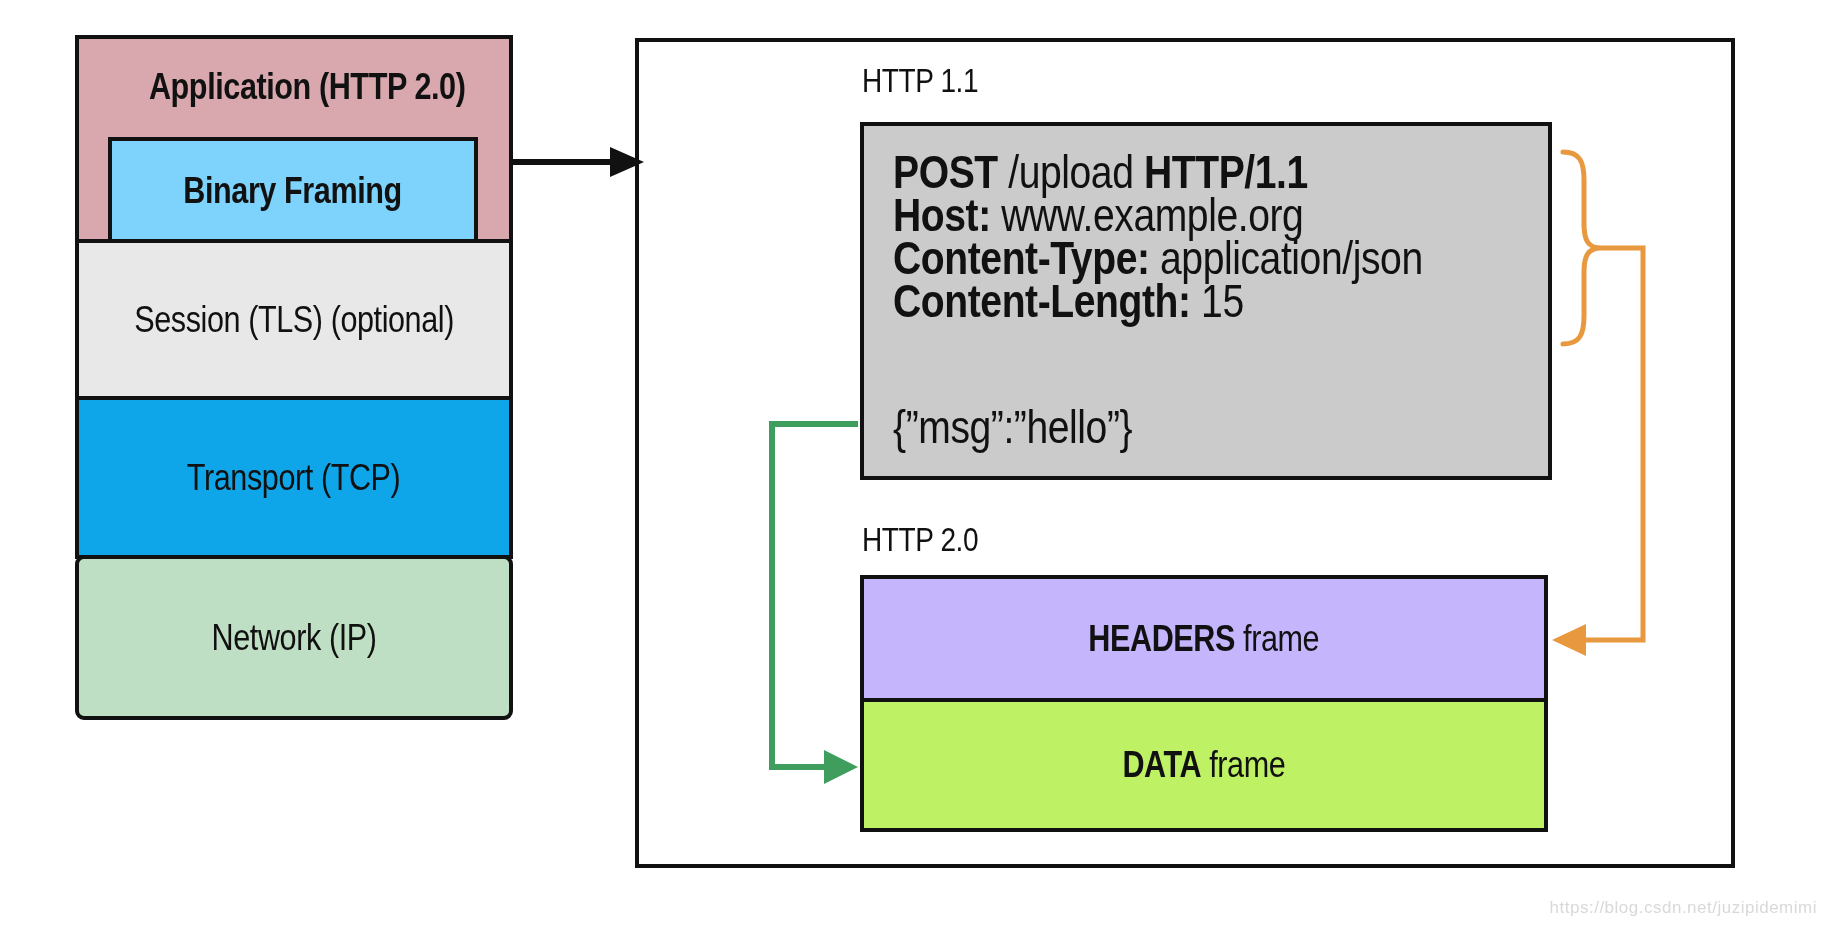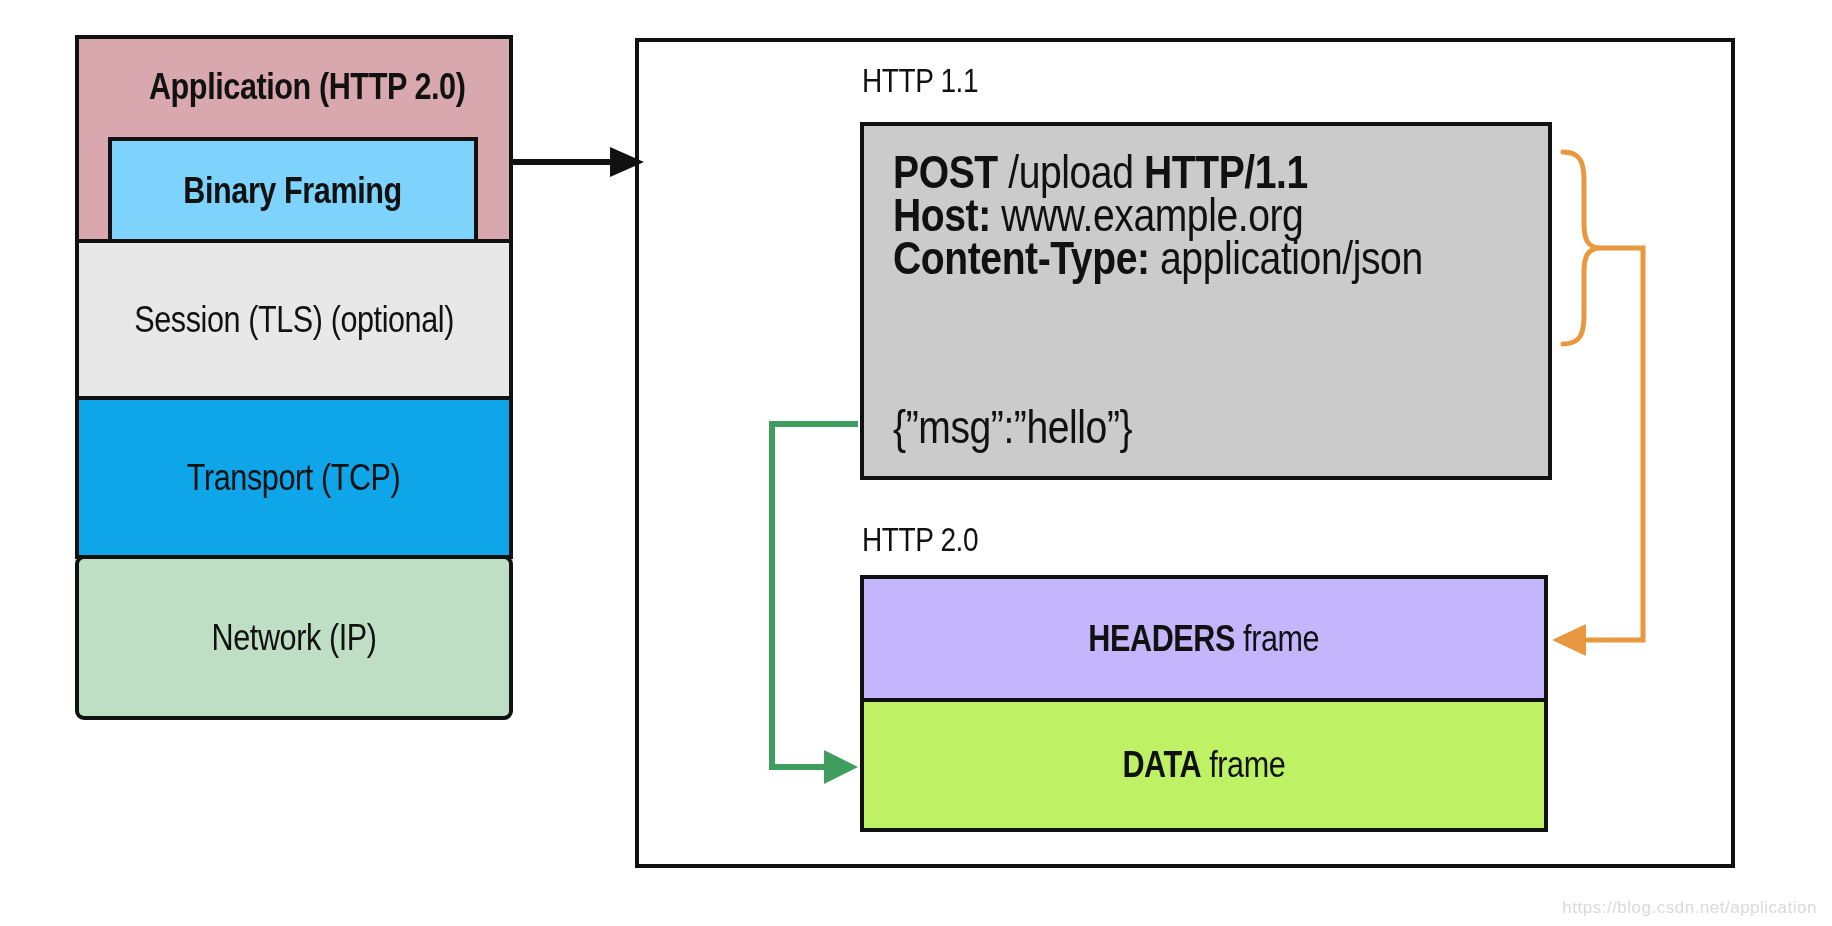--- a/index.html
+++ b/index.html
@@ -68,20 +68,21 @@
   <div class="abs" style="left:862px; top:62px;">
     <span class="cond cond-left panel-label">HTTP 1.1</span>
   </div>
 
   <div class="abs bordered" style="left: 860px; top: 122px; width: 692px; height: 358px; background-color: rgb(203, 203, 203);"></div>
 
   <div class="abs" style="left:893px; top:151px;">
     <div class="req-line"><span class="cond cond-left"><span class="b">POST</span><span> /upload </span><span class="b">HTTP/1.1</span></span></div>
     <div class="req-line"><span class="cond cond-left"><span class="b">Host:</span><span> www.example.org</span></span></div>
     <div class="req-line"><span class="cond cond-left"><span class="b">Content-Type:</span><span> application/json</span></span></div>
+    <div class="req-line"><span class="cond cond-left"><span class="b">Content-Length:</span><span> 15</span></span></div>
   </div>
 
   <div class="abs" style="left:893px; top:406px;">
     <div class="req-line"><span class="cond cond-left">{”msg”:”hello”}</span></div>
   </div>
 
   <div class="abs" style="left:862px; top:521px;">
     <span class="cond cond-left panel-label">HTTP 2.0</span>
   </div>
 
@@ -103,15 +104,15 @@
     <g>
       <path d="M1601 248 L1643 248 L1643 640 L1582 640" fill="none" stroke-width="5" stroke="#e8993f"></path>
       <polygon points="1552,640 1586,624 1586,656" fill="#e8993f"></polygon>
     </g>
     <g>
       <path d="M858 424 L772 424 L772 767 L824 767" fill="none" stroke-width="6" stroke="#3f9e5e"></path>
       <polygon points="858,767 824,750 824,784" fill="#3f9e5e"></polygon>
     </g>
   </svg>
 
-  <span class="watermark" style="color: rgb(217, 217, 217);">https://blog.csdn.net/application</span>
+  <span class="watermark" style="color: rgb(217, 217, 217);">https://blog.csdn.net/juzipidemimi</span>
 
 </div>
 
 </body></html>

